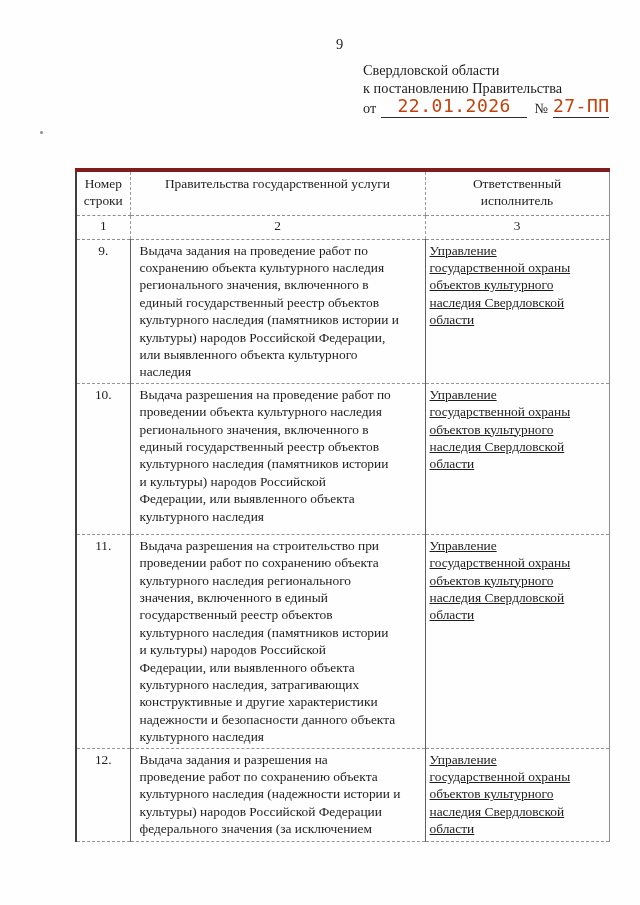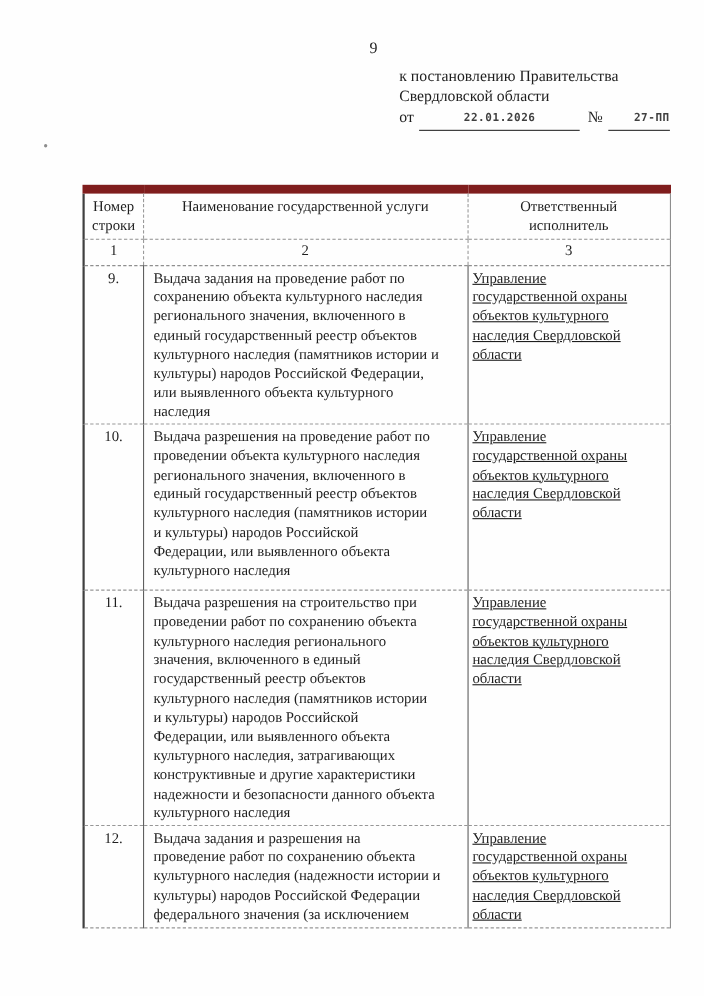--- a/index.html
+++ b/index.html
@@ -32,38 +32,38 @@
   .blank {
     display:inline-block;
     border-bottom:1.4px solid #2c2c2c;
     text-align:center;
     vertical-align:baseline;
   }
   .blank-date { width:146px; margin-left:5px; margin-right:7px; }
   .blank-num  { width:56px;  margin-left:5px;text-align:right; }
   .typed {
     font-family:"DejaVu Sans Mono", monospace;
-    font-size:10px; letter-spacing:0.5px; color:#404040;
-    position:relative; top:-1px;font-weight:bold;
+    font-size:18px; letter-spacing:0.5px; color:#c2410c;
+    position:relative; top:-1px;
   }
 
   .table-wrap { position:absolute; left:75px; top:168px; }
   table {
     border-collapse:collapse; table-layout:fixed;
     width:533px;
     font-size:13.4px; line-height:17.4px; color:#1e1e1e;
   }
   col.c1 { width:54px; } col.c2 { width:295px; } col.c3 { width:184px; }
 
   th, td { vertical-align:top; font-weight:normal; }
 
   
   tr > *:first-child { border-left:2px solid #3f3f3f; }
   tr > *:last-child  { border-right:1px solid #8e8e8e; }
-  tr.r-head > * { border-top:8px solid #7f1d1d; }
+  tr.r-head > * { border-top:4px solid #7f1d1d; }
   tr.r-last > * { border-bottom:1px dashed #949494; }
 
   
   tr.r-head > * + * , tr.r-nums > * + * { border-left:1px dashed #9a9a9a; }
   tr.r-body > * + * { border-left:1px solid #5f5f5f; }
   tr.r-head > * , tr.r-nums > * { border-bottom:1px dashed #8f8f8f; }
   tr.r-body > * { border-bottom:1px dashed #979797; }
 
   th.h-cell { text-align:center; padding:3px 2px 2px; white-space:pre-line; }
   td.n-cell { text-align:center; padding:1px 2px; }
@@ -74,37 +74,37 @@
 </head>
 <body>
 
 <div class="page">
 
   <div class="page-number">9</div>
 
   <div class="scan-dot"></div>
 
   <div class="doc-header">
+    <div>Свердловской области</div>
     <div>к постановлению Правительства</div>
-    <div>Свердловской области</div>
     <div class="date-line"><span>от</span><span class="blank blank-date"><span class="typed">22.01.2026</span></span><span>№</span><span class="blank blank-num"><span class="typed">27-ПП</span></span></div>
   </div>
 
   <div class="table-wrap">
     <table>
       <colgroup>
           <col class="c1">
           <col class="c2">
           <col class="c3">
         </colgroup>
       <tbody>
         <tr class="r-head" style="height:45px">
           <th class="h-cell">Номер
 строки</th>
-          <th class="h-cell">Наименование государственной услуги</th>
+          <th class="h-cell">Правительства государственной услуги</th>
           <th class="h-cell">Ответственный
 исполнитель</th>
         </tr>
         <tr class="r-nums" style="height:24px">
           <td class="n-cell">1</td>
           <td class="n-cell">2</td>
           <td class="n-cell">3</td>
         </tr>
         <tr class="r-body" style="height:139px">
           <td class="num">9.</td>

